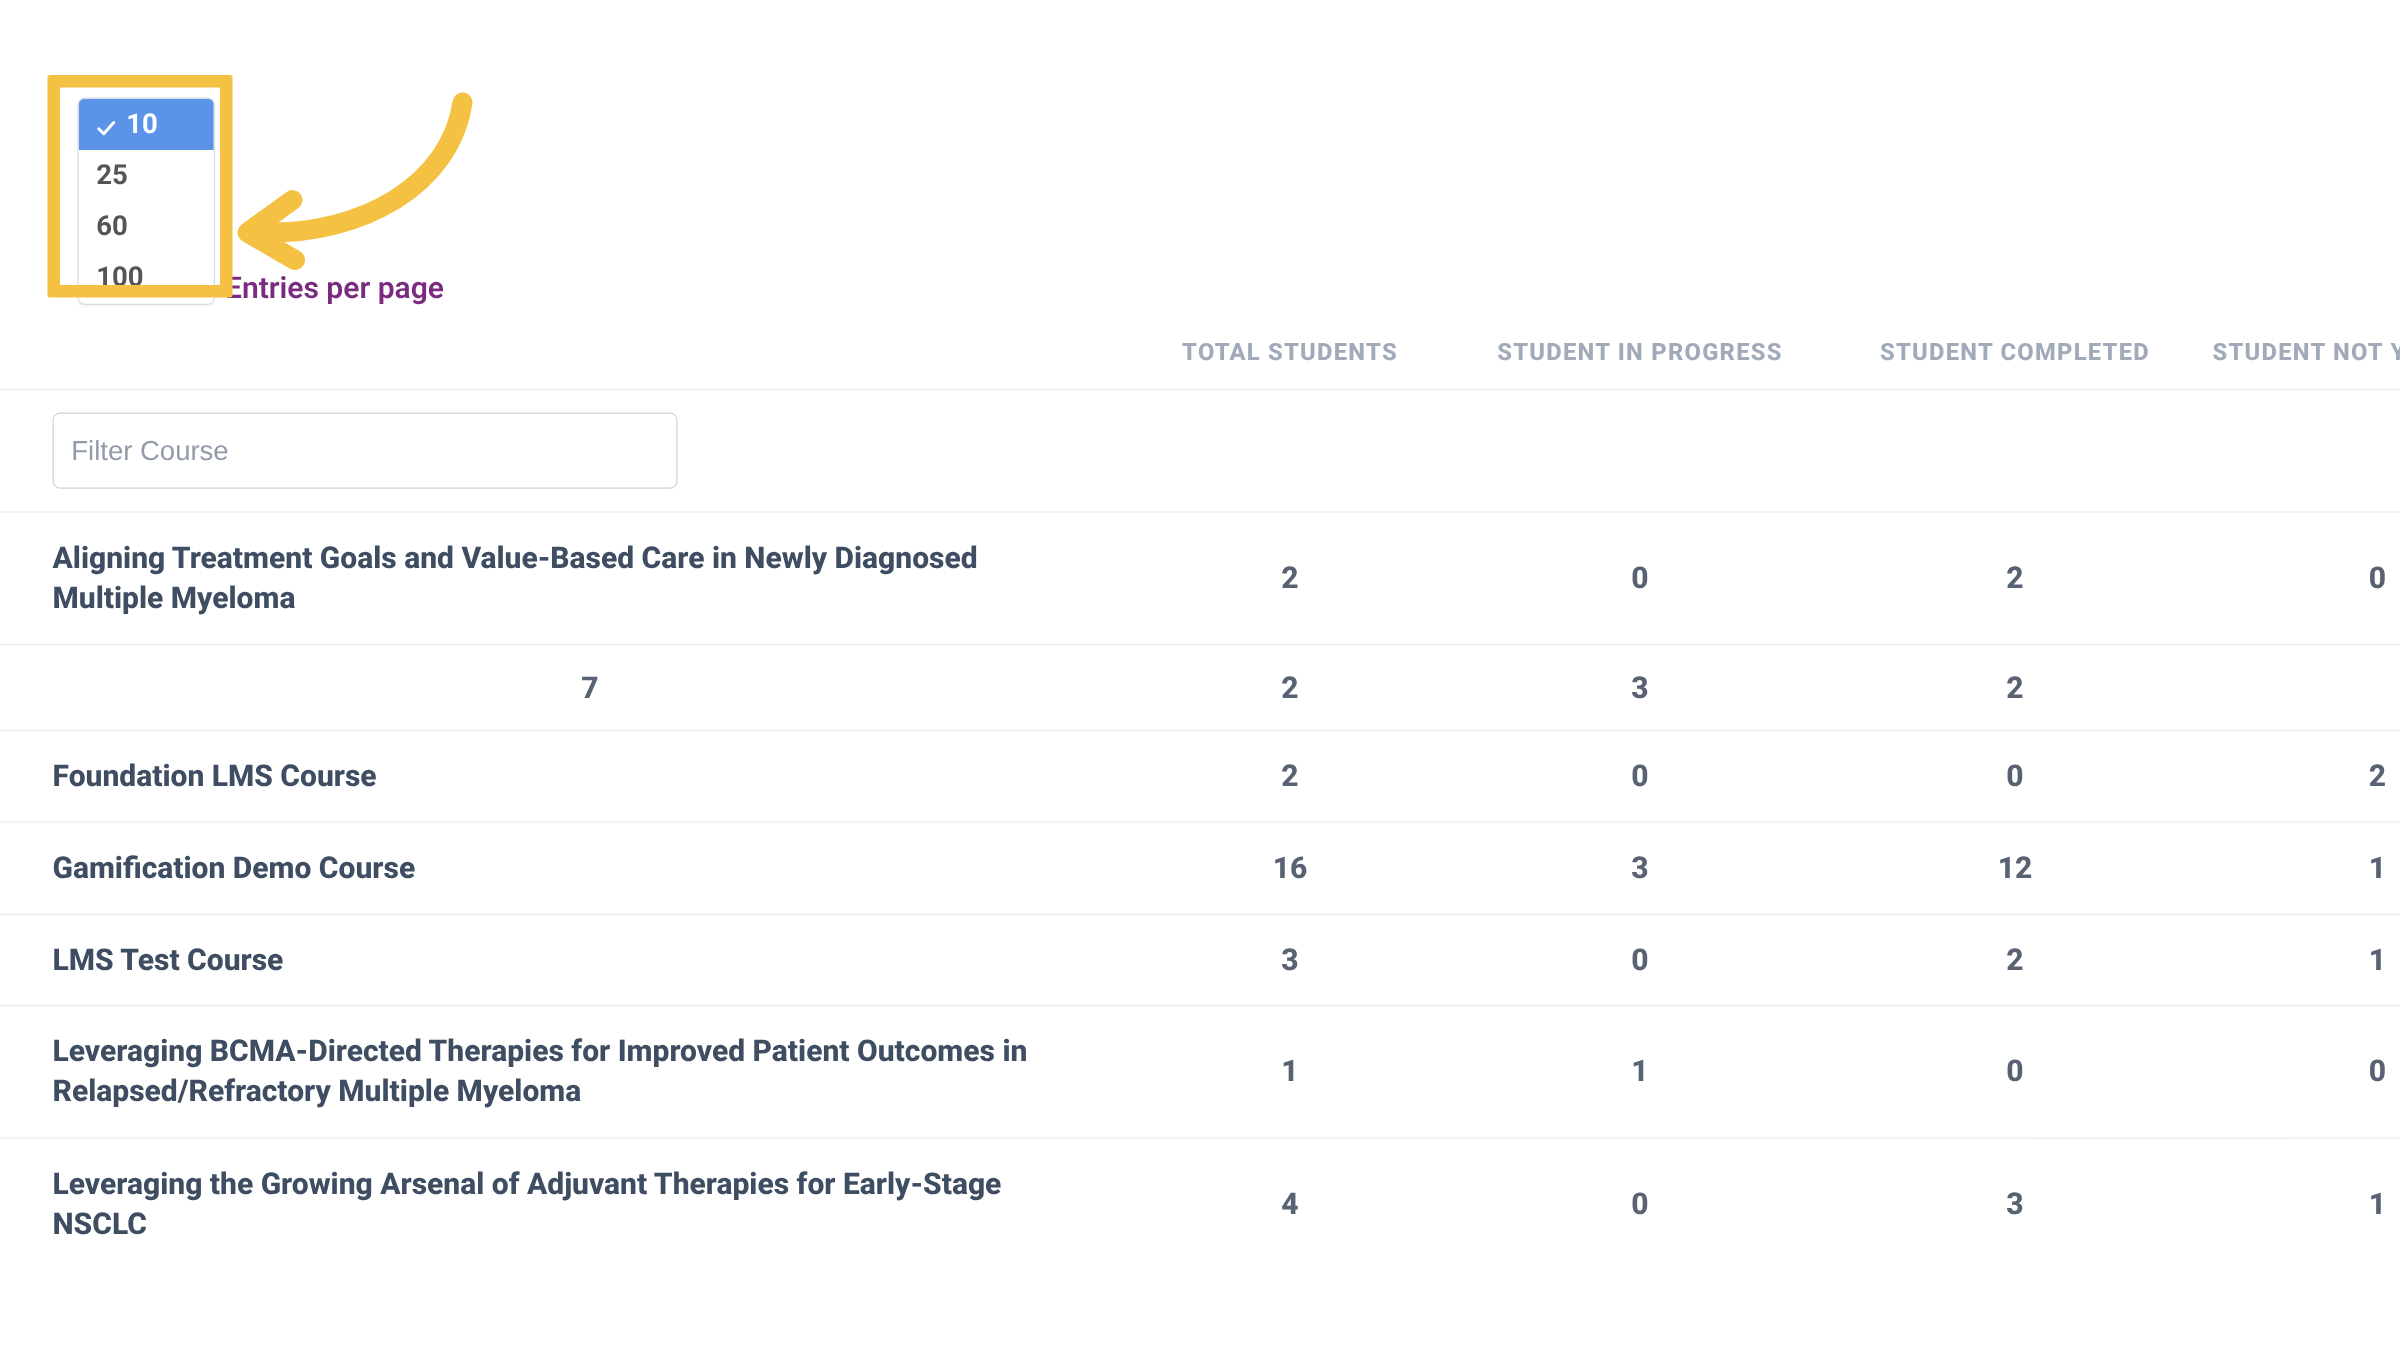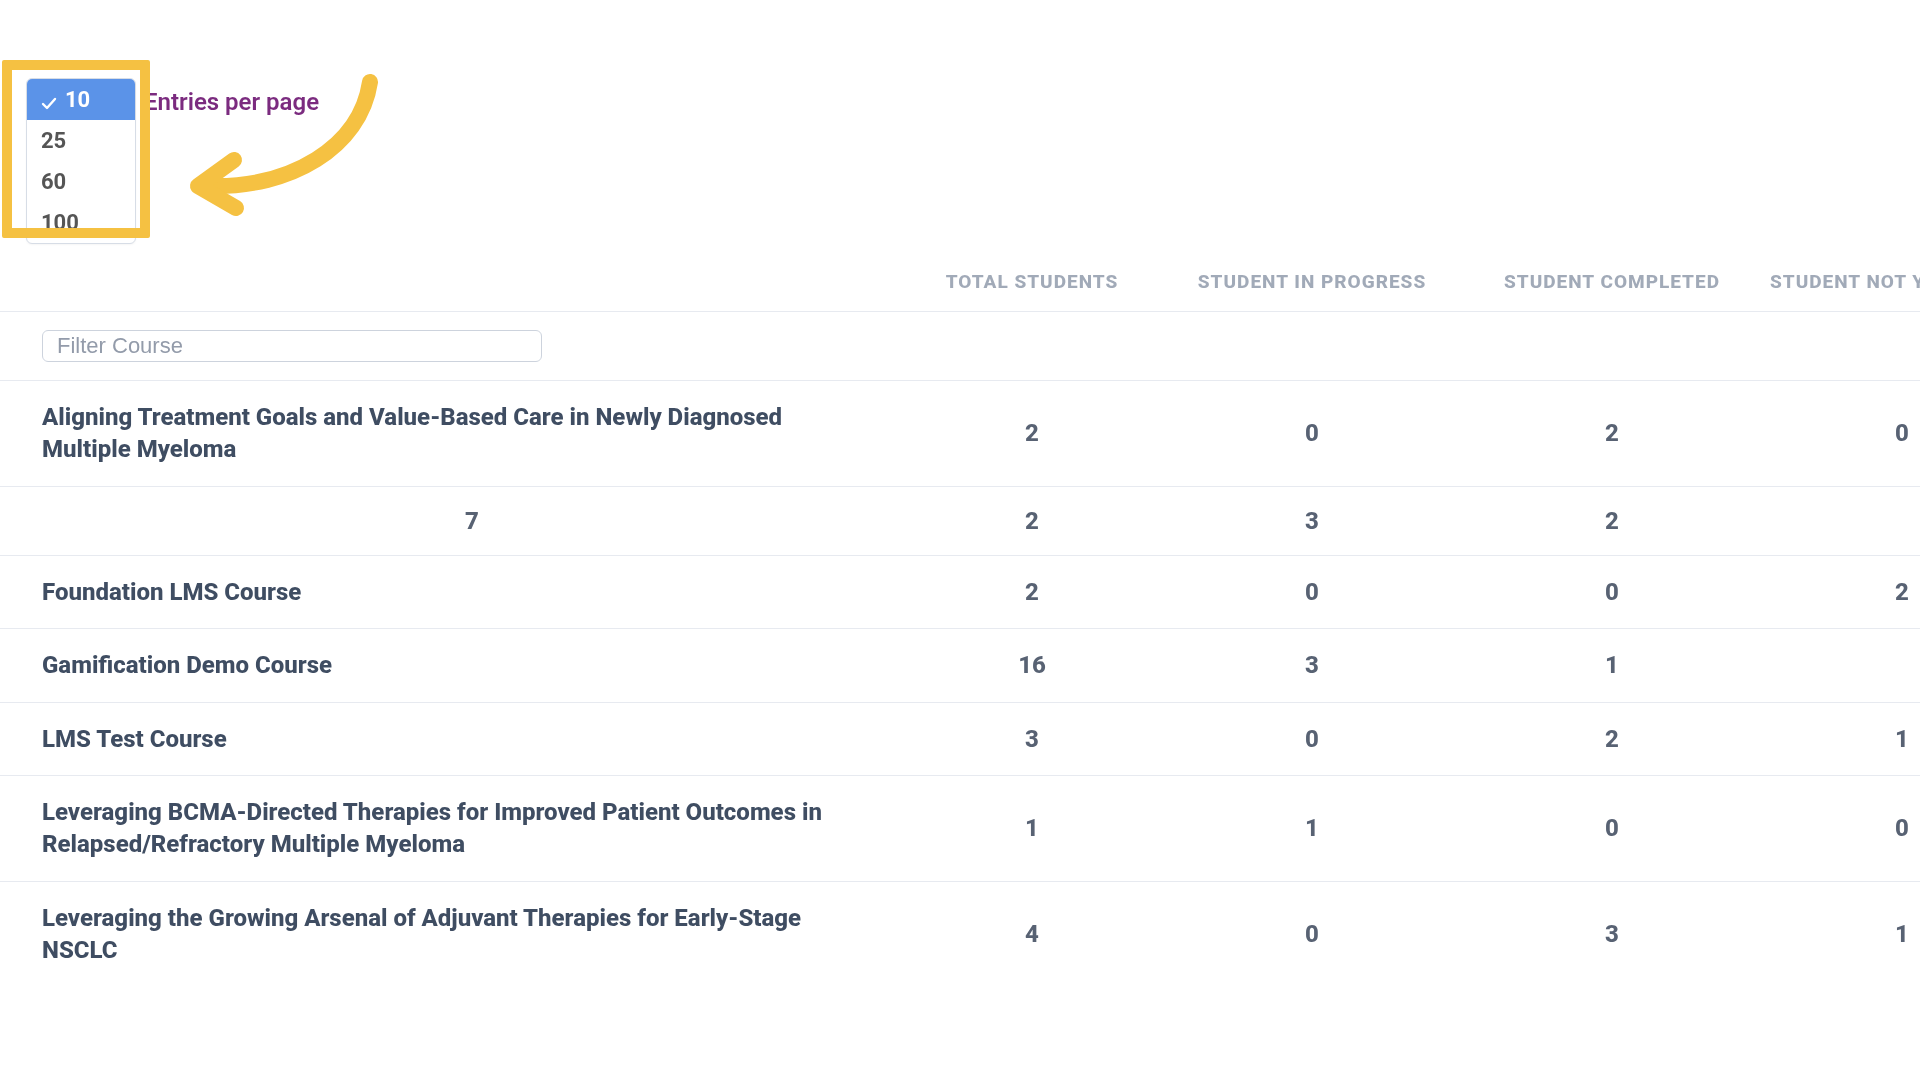--- a/index.html
+++ b/index.html
@@ -1,39 +1,39 @@
 <!DOCTYPE html>
 <html><head>
 <meta charset="utf-8">
 <style>
   * { box-sizing: border-box; margin: 0; padding: 0; }
   html, body { width: 1920px; height: 1080px; font-family: -apple-system, BlinkMacSystemFont, "Segoe UI", Roboto, "Helvetica Neue", Arial, sans-serif; background:#fff; color:#2f3e55; }
   .page { padding: 28px 0 0 0; position:relative; }
   .page-title { font-size: 40px; font-weight: 800; color:#2f3e55; padding-left: 42px; letter-spacing: -0.5px; }
-  .controls-row { position:relative; margin-top: 50px; padding-left: 26px; display:flex; align-items:flex-start; }
+  .controls-row { position:relative; margin-top: 50px; padding-left: 62px; display:flex; align-items:flex-end; }
   .entries-dropdown-wrap { position:relative; }
   .entries-highlight { position:absolute; top:-18px; left:-24px; width:148px; height:178px; border:10px solid #f5c142; border-radius:2px; pointer-events:none; z-index:5; }
   .entries-dropdown { width: 110px; background:#fff; border:1px solid #d7dde6; border-radius:6px; overflow:hidden; box-shadow: 0 1px 2px rgba(0,0,0,0.04); }
   .entries-option { padding: 8px 12px 8px 14px; font-size:22px; font-weight:700; color:#555; cursor:pointer; display:flex; align-items:center; }
   .entries-option.selected { background:#5b93e8; color:#fff; }
   .entries-option.selected .check-icon { display:inline-block; }
   .check-icon { display:none; width:16px; height:16px; margin-right:8px; }
   .check-icon svg { width:16px; height:16px; }
   .entries-label { margin-left: 8px; margin-top: 10px; font-size:24px; font-weight:600; color:#701a75; }
   .arrow-annotation { position:absolute; left:180px; top:-10px; width:220px; height:160px; pointer-events:none; z-index:4; }
   .arrow-annotation svg { width:100%; height:100%; }
 
   .table-wrap { margin-top: 8px; }
   .thead-row { display:grid; grid-template-columns: 860px 260px 300px 300px 280px; align-items:center; padding: 0 0 0 42px; }
   .th { font-size:19px; font-weight:800; letter-spacing:1px; color:#9aa3b2; text-transform:uppercase; text-align:center; padding: 18px 8px; white-space:nowrap; }
   .th.first { text-align:left; }
   .divider { height:1px; background:#e5e9ef; }
 
   .filter-row { padding: 18px 0 18px 42px; }
-  .filter-input { width: 500px; height: 32px; border:1px solid #c9d0db; border-radius:6px; padding: 0 14px; font-size:22px; color:#6b7280; background:#fff; }
+  .filter-input { width: 500px; height: 61px; border:1px solid #c9d0db; border-radius:6px; padding: 0 14px; font-size:22px; color:#6b7280; background:#fff; }
   .filter-input::placeholder { color:#8a93a3; }
 
   .tbody { }
   .trow { display:grid; grid-template-columns: 860px 260px 300px 300px 280px; align-items:center; padding: 20px 0 20px 42px; border-top:1px solid #e5e9ef; }
   .tname { font-size:24px; font-weight:800; color:#2f3e55; line-height:1.35; padding-right: 40px; cursor:pointer; }
   .tnum { font-size:24px; font-weight:800; color:#4a5568; text-align:center; }
 
   
   .faded { opacity: 0.92; }
 </style>
@@ -107,20 +107,21 @@
           <div class="tname">Foundation LMS Course</div>
           <div class="tnum">2</div>
           <div class="tnum">0</div>
           <div class="tnum">0</div>
           <div class="tnum">2</div>
         </div>
         <div class="trow">
           <div class="tname">Gamification Demo Course</div>
           <div class="tnum">16</div>
           <div class="tnum">3</div>
+          <div class="tnum">12</div>
           <div class="tnum">1</div>
         </div>
         <div class="trow">
           <div class="tname">LMS Test Course</div>
           <div class="tnum">3</div>
           <div class="tnum">0</div>
           <div class="tnum">2</div>
           <div class="tnum">1</div>
         </div>
         <div class="trow">

